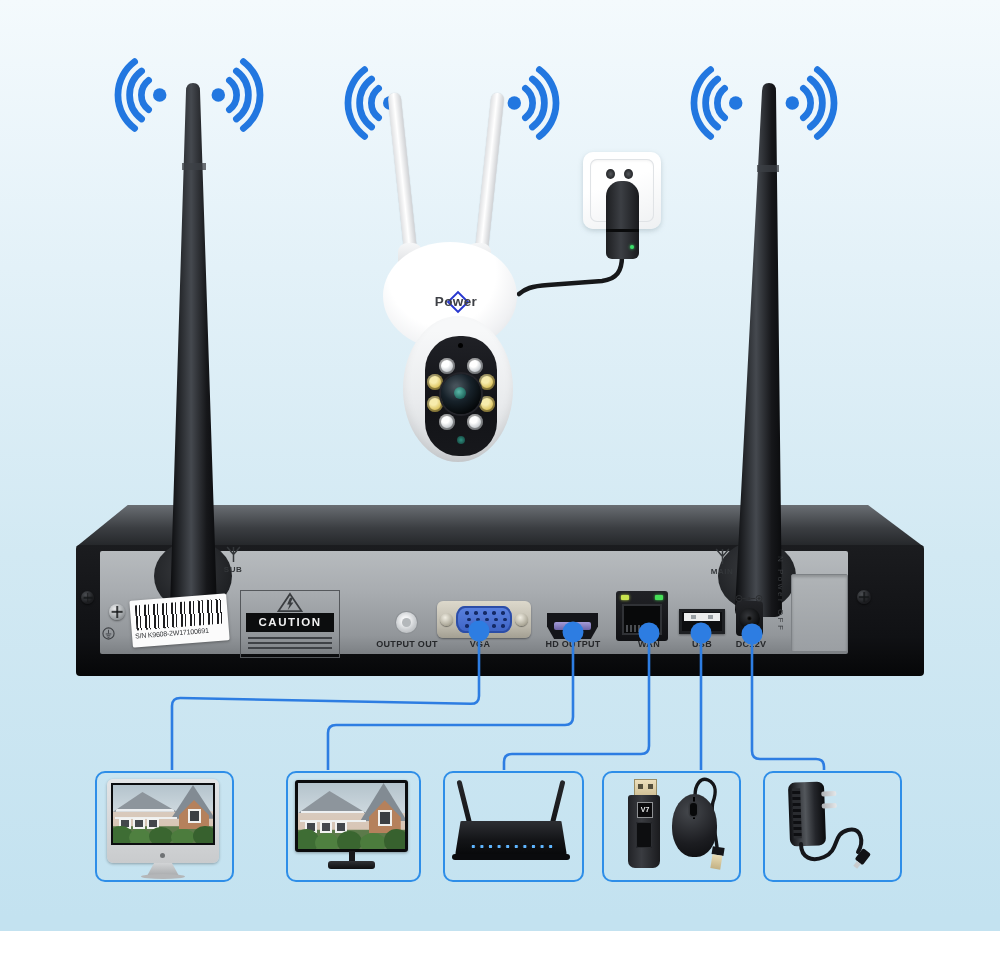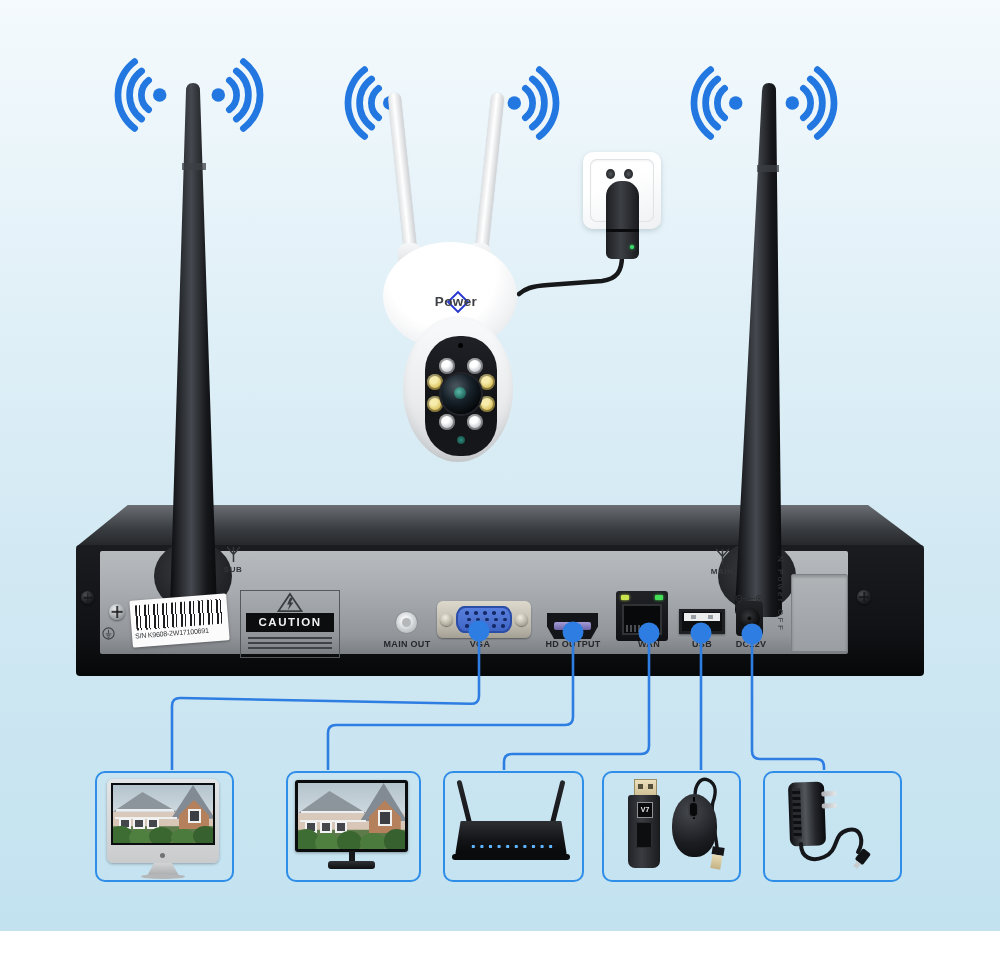--- a/index.html
+++ b/index.html
@@ -332,21 +332,21 @@
         <circle cx="4" cy="4.5" r="3" fill="none" stroke="#2c2e31" stroke-width="1"></circle>
         <path d="M2.5,4.5 h3" stroke="#2c2e31" stroke-width="1"></path>
         <path d="M7.5,4.5 h4" stroke="#2c2e31" stroke-width="1"></path>
         <circle cx="14" cy="4.5" r="1.6" fill="#2c2e31"></circle>
         <path d="M16,4.5 h4" stroke="#2c2e31" stroke-width="1"></path>
         <circle cx="24" cy="4.5" r="3" fill="none" stroke="#2c2e31" stroke-width="1"></circle>
         <path d="M22.5,4.5 h3 M24,3 v3" stroke="#2c2e31" stroke-width="1"></path>
       </svg>
   </div>
 
-  <div class="plabel txt" style="left:367px;width:80px;">MAIN OUT</div>
+  <div class="plabel txt" style="left:367px;width:80px;">OUTPUT OUT</div>
   <div class="plabel txt" style="left:455px;width:50px;">VGA</div>
   <div class="plabel txt" style="left:528px;width:90px;">HD OUTPUT</div>
   <div class="plabel txt" style="left:624px;width:50px;">WAN</div>
   <div class="plabel txt" style="left:677px;width:50px;">USB</div>
   <div class="plabel txt" style="left:723px;width:56px;">DC12V</div>
 
   <div class="abs vlabel">N Power OFF</div>
   <div class="abs recess"></div>
 
   <div class="abs cam-ant" style="left:405px;top:92px;transform:rotate(-6deg);"></div>

